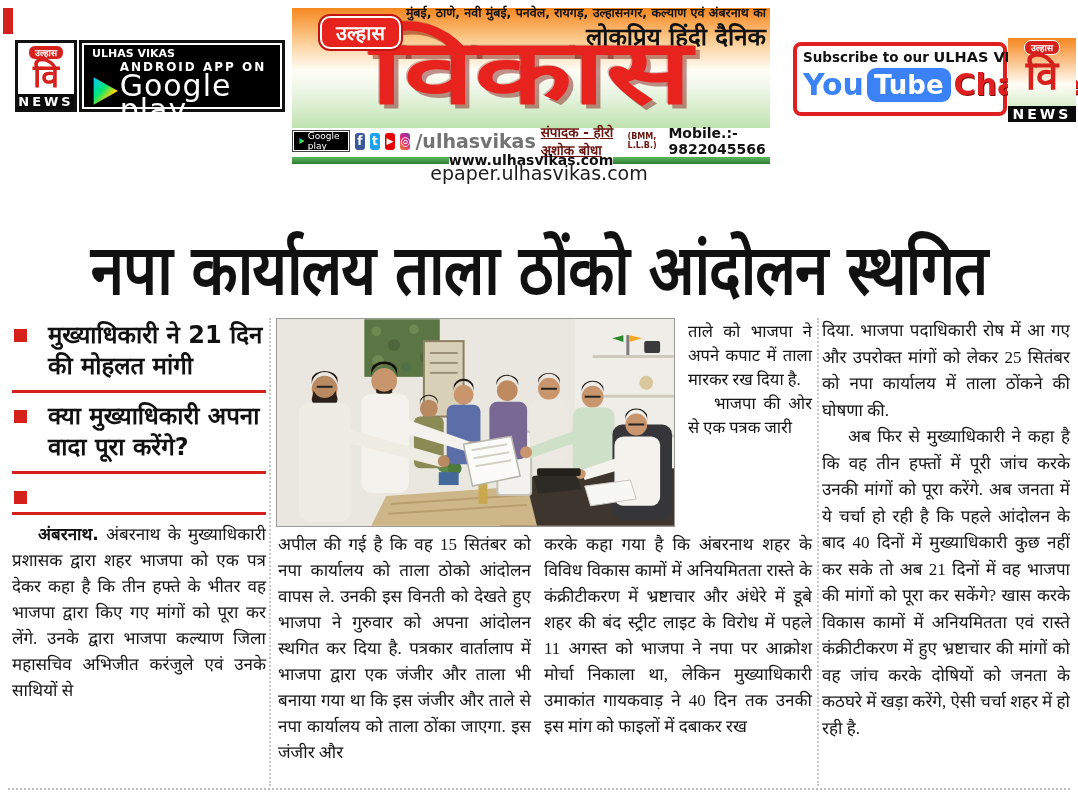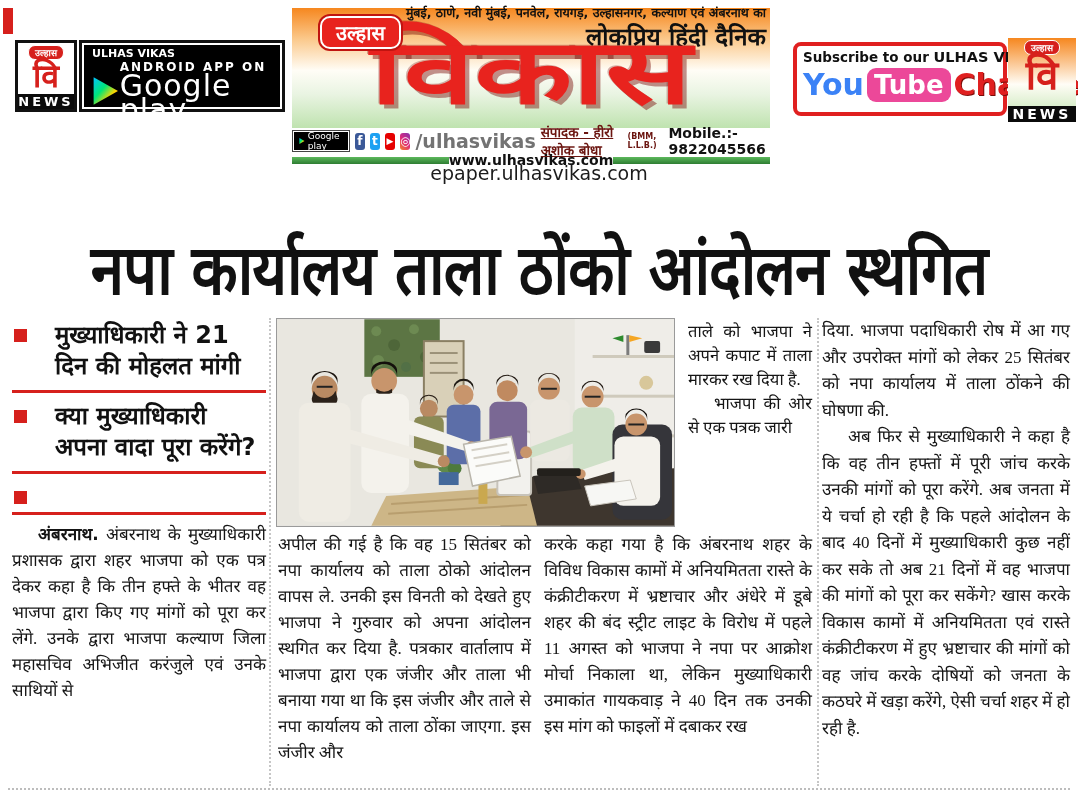--- a/index.html
+++ b/index.html
@@ -54,40 +54,40 @@
   .site-row{left:0;top:151px;width:478px;height:14px;display:flex;align-items:center;}
   .green-bar{flex:1;height:7px;background:linear-gradient(180deg,#5cb85c,#2e7d32);}
   .site-text{font-family:"DejaVu Sans",sans-serif;font-weight:bold;font-size:14px;color:#111;}
 
   .subscribe-box{left:793px;top:42px;width:214px;height:74px;box-sizing:border-box;background:#fff;
             border:4px solid #e02020;border-radius:8px;padding:3px 6px;font-family:"DejaVu Sans",sans-serif;}
   .sub-l1{font-size:13.5px;font-weight:bold;color:#111;white-space:nowrap;}
   .sub-l1 b{font-size:14.5px;}
   .sub-l2{display:flex;align-items:center;gap:3px;margin-top:2px;}
   .sub-you{font-size:30px;font-weight:900;color:#3b82f6;}
-  .sub-tube{font-size:26px;font-weight:900;color:#fff;background:#ec4899;border-radius:9px;padding:2px 7px;}
+  .sub-tube{font-size:26px;font-weight:900;color:#fff;background:#3b82f6;border-radius:9px;padding:2px 7px;}
   .sub-channel{font-size:30px;font-weight:900;color:#e02020;text-shadow:1px 1px 0 #7a0c08;}
 
   
   .meta-line{left:0;width:1078px;text-align:center;font-family:"DejaVu Sans",sans-serif;font-size:19px;color:#1b1b1b;}
   .headline{left:20px;top:220px;width:1038px;text-align:center;font-family:"DejaVu Sans",sans-serif;
             font-weight:900;font-size:60px;color:#111;transform:scaleY(1.15);transform-origin:top center;
             letter-spacing:-1px;white-space:nowrap;}
 
   
   .colsep{border-left:2px dotted #c6c6c6;width:0;top:318px;height:468px;}
   .bottom-dots{left:8px;top:788px;width:1062px;border-top:2px dotted #bdbdbd;}
 
   .col{text-align:justify;font-size:17px;line-height:26px;color:#151515;}
   .col p{margin:0;}
   .col p.indent{text-indent:26px;}
   .dateline{font-weight:bold;font-family:"DejaVu Sans",sans-serif;font-size:17px;}
 
   .bullets{font-family:"DejaVu Sans",sans-serif;}
-  .bullet-item{display:flex;gap:28px;align-items:flex-start;padding:2px 0 6px 2px;}
+  .bullet-item{display:flex;gap:21px;align-items:flex-start;padding:2px 0 6px 2px;}
   .bullet-sq{width:13px;height:13px;background:#d6201c;margin-top:9px;flex:none;}
   .bullet-txt{font-size:24px;line-height:31px;font-weight:bold;color:#111;text-align:left;}
   .red-rule{height:3px;background:#d6201c;margin:2px 0 6px 0;}
 
   .photo-frame{left:276px;top:318px;width:399px;height:209px;border:1px solid #9a9a9a;box-sizing:border-box;background:#ddd;}
   .photo-frame svg{display:block;width:100%;height:100%;}
 
   .narrowcol{left:688px;top:320px;width:124px;height:212px;font-size:16.5px;line-height:24px;}
 </style>
 </head>

